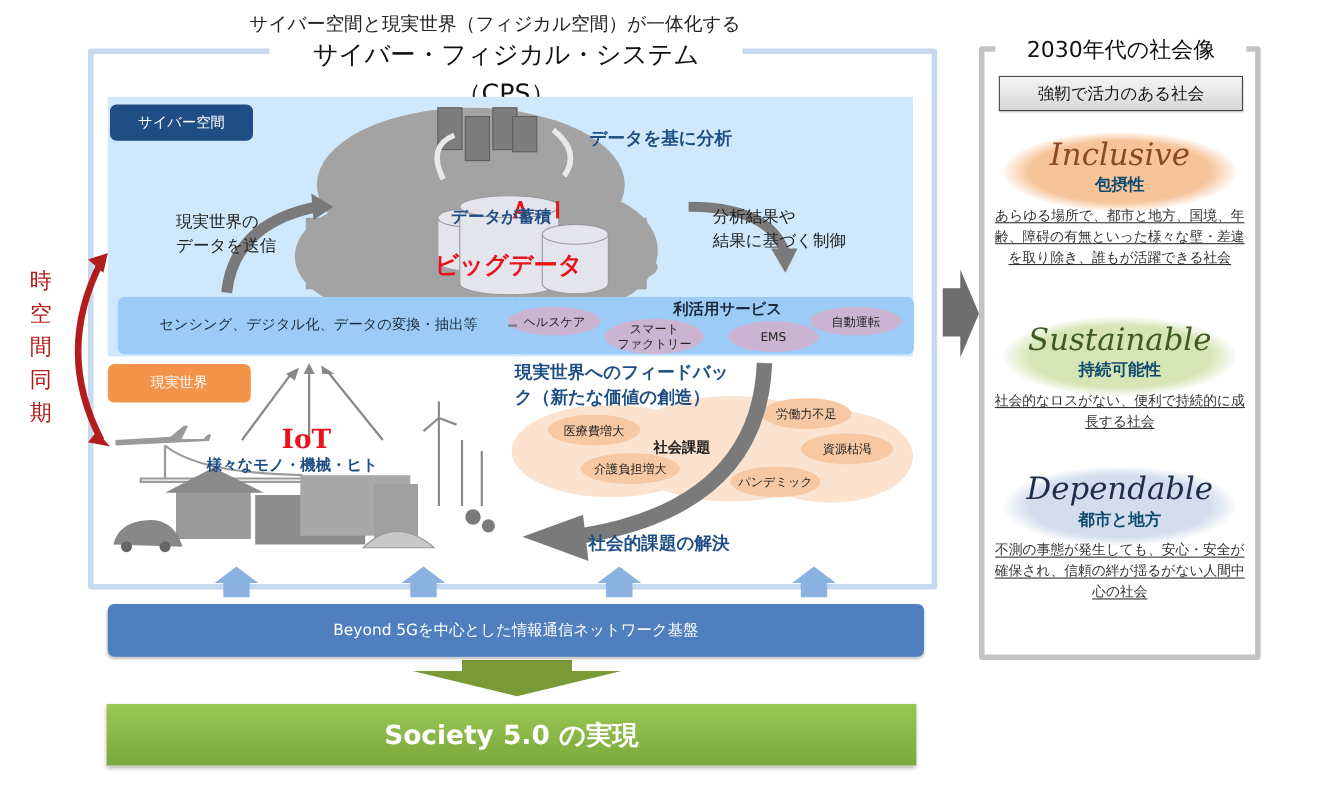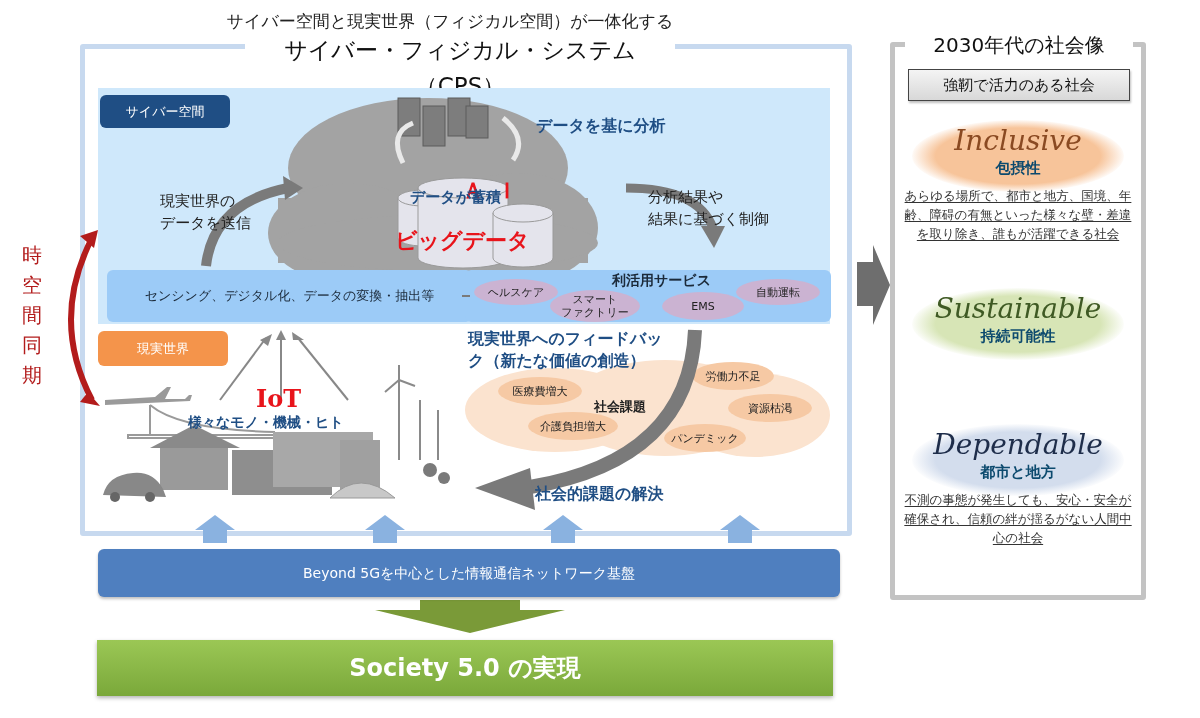--- a/index.html
+++ b/index.html
@@ -25,21 +25,21 @@
   #result-control { left: 648px; top: 186px; }
   #ai-label { left: 462px; top: 128px; color: #e8141b; font-size: 22px; font-weight: bold; letter-spacing: 12px; margin-top: 48px; }
   #accum { left: 410px; top: 188px; font-size: 15px; }
   #bigdata { left: 395px; top: 226px; color: #e8141b; font-size: 22px; font-weight: bold; }
 
   
   #sensing-bar { left: 107px; top: 270px; width: 365px; height: 52px; background: #9ccbf7; border-radius: 6px; text-align: center; line-height: 52px; font-size: 13px; color: #1b2a3a; }
   #services-bar { left: 465px; top: 270px; width: 366px; height: 52px; background: #9ccbf7; border-radius: 6px; }
   #services-title { left: 612px; top: 272px; font-size: 14px; color: #1b2a3a; font-weight: bold; }
   .svc { position: absolute; background: #cbb3d2; border-radius: 50%; font-size: 11px; color: #222; text-align: center; display: flex; align-items: center; justify-content: center; line-height: 13px; }
-  #svc-health { left: 474px; top: 279px; width: 84px; height: 26px; }
+  #svc-health { left: 462px; top: 279px; width: 84px; height: 26px; }
   #svc-factory { left: 550px; top: 290px; width: 90px; height: 32px; }
   #svc-ems { left: 662px; top: 292px; width: 82px; height: 28px; }
   #svc-auto { left: 736px; top: 279px; width: 84px; height: 26px; }
 
   
   #real-label { left: 98px; top: 331px; width: 130px; height: 35px; background: #f4944b; border-radius: 6px; color: #fff; font-size: 13px; text-align: center; line-height: 35px; }
   #feedback-text { left: 468px; top: 328px; width: 240px; font-size: 16px; font-weight: bold; color: #1f4e84; line-height: 22px; }
   #social-cloud { left: 465px; top: 360px; width: 365px; height: 100px; }
   .issue { position: absolute; background: #f6c9a4; border-radius: 50%; font-size: 11px; color: #222; display: flex; align-items: center; justify-content: center; }
   #issue-medical { left: 498px; top: 377px; width: 84px; height: 28px; }
@@ -48,21 +48,21 @@
   #issue-resource { left: 728px; top: 394px; width: 84px; height: 28px; }
   #issue-pandemic { left: 664px; top: 424px; width: 82px; height: 28px; }
   #issue-center { left: 594px; top: 398px; font-size: 13px; font-weight: bold; color: #222; }
   #solution-text { left: 535px; top: 484px; font-size: 16px; color: #1f4e84; font-weight: bold; }
 
   #iot-label { left: 256px; top: 384px; color: #e8141b; font-size: 24px; font-weight: bold; font-family: "DejaVu Serif", serif; }
   #things-label { left: 188px; top: 414px; color: #1f4e84; font-size: 14px; font-weight: bold; }
 
   #overlay-svg { left: 0; top: 0; width: 1200px; height: 718px; }
 
-  #sync-label { left: 22px; top: 240px; width: 30px; color: #b31c1c; font-size: 20px; line-height: 30px; }
+  #sync-label { left: 22px; top: 240px; width: 30px; color: #b31c1c; font-size: 20px; line-height: 30px; text-align: center; }
 
   
   #network-bar { left: 98px; top: 549px; width: 742px; height: 48px; background: #4f7fbf; border-radius: 6px; color: #ffffff; font-size: 14px; text-align: center; line-height: 48px; box-shadow: 0 2px 3px rgba(0,0,0,0.25); }
   #society-bar { left: 97px; top: 640px; width: 736px; height: 56px; background: linear-gradient(#9bc755, #7aa83a); color: #fff; font-size: 24px; font-weight: bold; text-align: center; line-height: 56px; box-shadow: 0 2px 4px rgba(0,0,0,0.3); }
 
   
   #vision-frame { left: 890px; top: 42px; width: 256px; height: 558px; border: 5px solid #c3c3c3; border-radius: 3px; background: #fff; }
   #vision-title { left: 905px; top: 30px; width: 228px; height: 30px; background: #fff; text-align: center; font-size: 20px; color: #111; line-height: 30px; }
   #vision-box { left: 908px; top: 69px; width: 222px; height: 32px; background: linear-gradient(#f4f4f4, #d8d8d8); border: 1px solid #444; text-align: center; line-height: 30px; font-size: 15px; color: #111; box-shadow: 1px 2px 2px rgba(0,0,0,0.25); }
   .pillar { position: absolute; left: 900px; width: 236px; text-align: center; }
@@ -235,19 +235,20 @@
 <div class="pillar" id="pillar-0">
   <div class="pillar-ellipse" style="background: radial-gradient(rgb(247, 196, 154) 55%, rgba(255, 255, 255, 0) 72%); top: -4px;"></div>
   <div class="pillar-en" style="color: rgb(138, 74, 34);">Inclusive</div>
   <div class="pillar-jp">包摂性</div>
   <div class="pillar-desc">あらゆる場所で、都市と地方、国境、年齢、障碍の有無といった様々な壁・差違を取り除き、誰もが活躍できる社会</div>
 </div>
 <div class="pillar" id="pillar-1">
   <div class="pillar-ellipse" style="background: radial-gradient(rgb(215, 229, 182) 55%, rgba(255, 255, 255, 0) 72%); top: -4px;"></div>
   <div class="pillar-en" style="color: rgb(63, 90, 36);">Sustainable</div>
   <div class="pillar-jp">持続可能性</div>
+  <div class="pillar-desc">社会的なロスがない、便利で持続的に成長する社会</div>
 </div>
 <div class="pillar" id="pillar-2">
   <div class="pillar-ellipse" style="background: radial-gradient(rgb(211, 221, 237) 55%, rgba(255, 255, 255, 0) 72%); top: -4px;"></div>
   <div class="pillar-en" style="color: rgb(30, 45, 74);">Dependable</div>
   <div class="pillar-jp">都市と地方</div>
   <div class="pillar-desc">不測の事態が発生しても、安心・安全が確保され、信頼の絆が揺るがない人間中心の社会</div>
 </div>
 
 </body></html>

